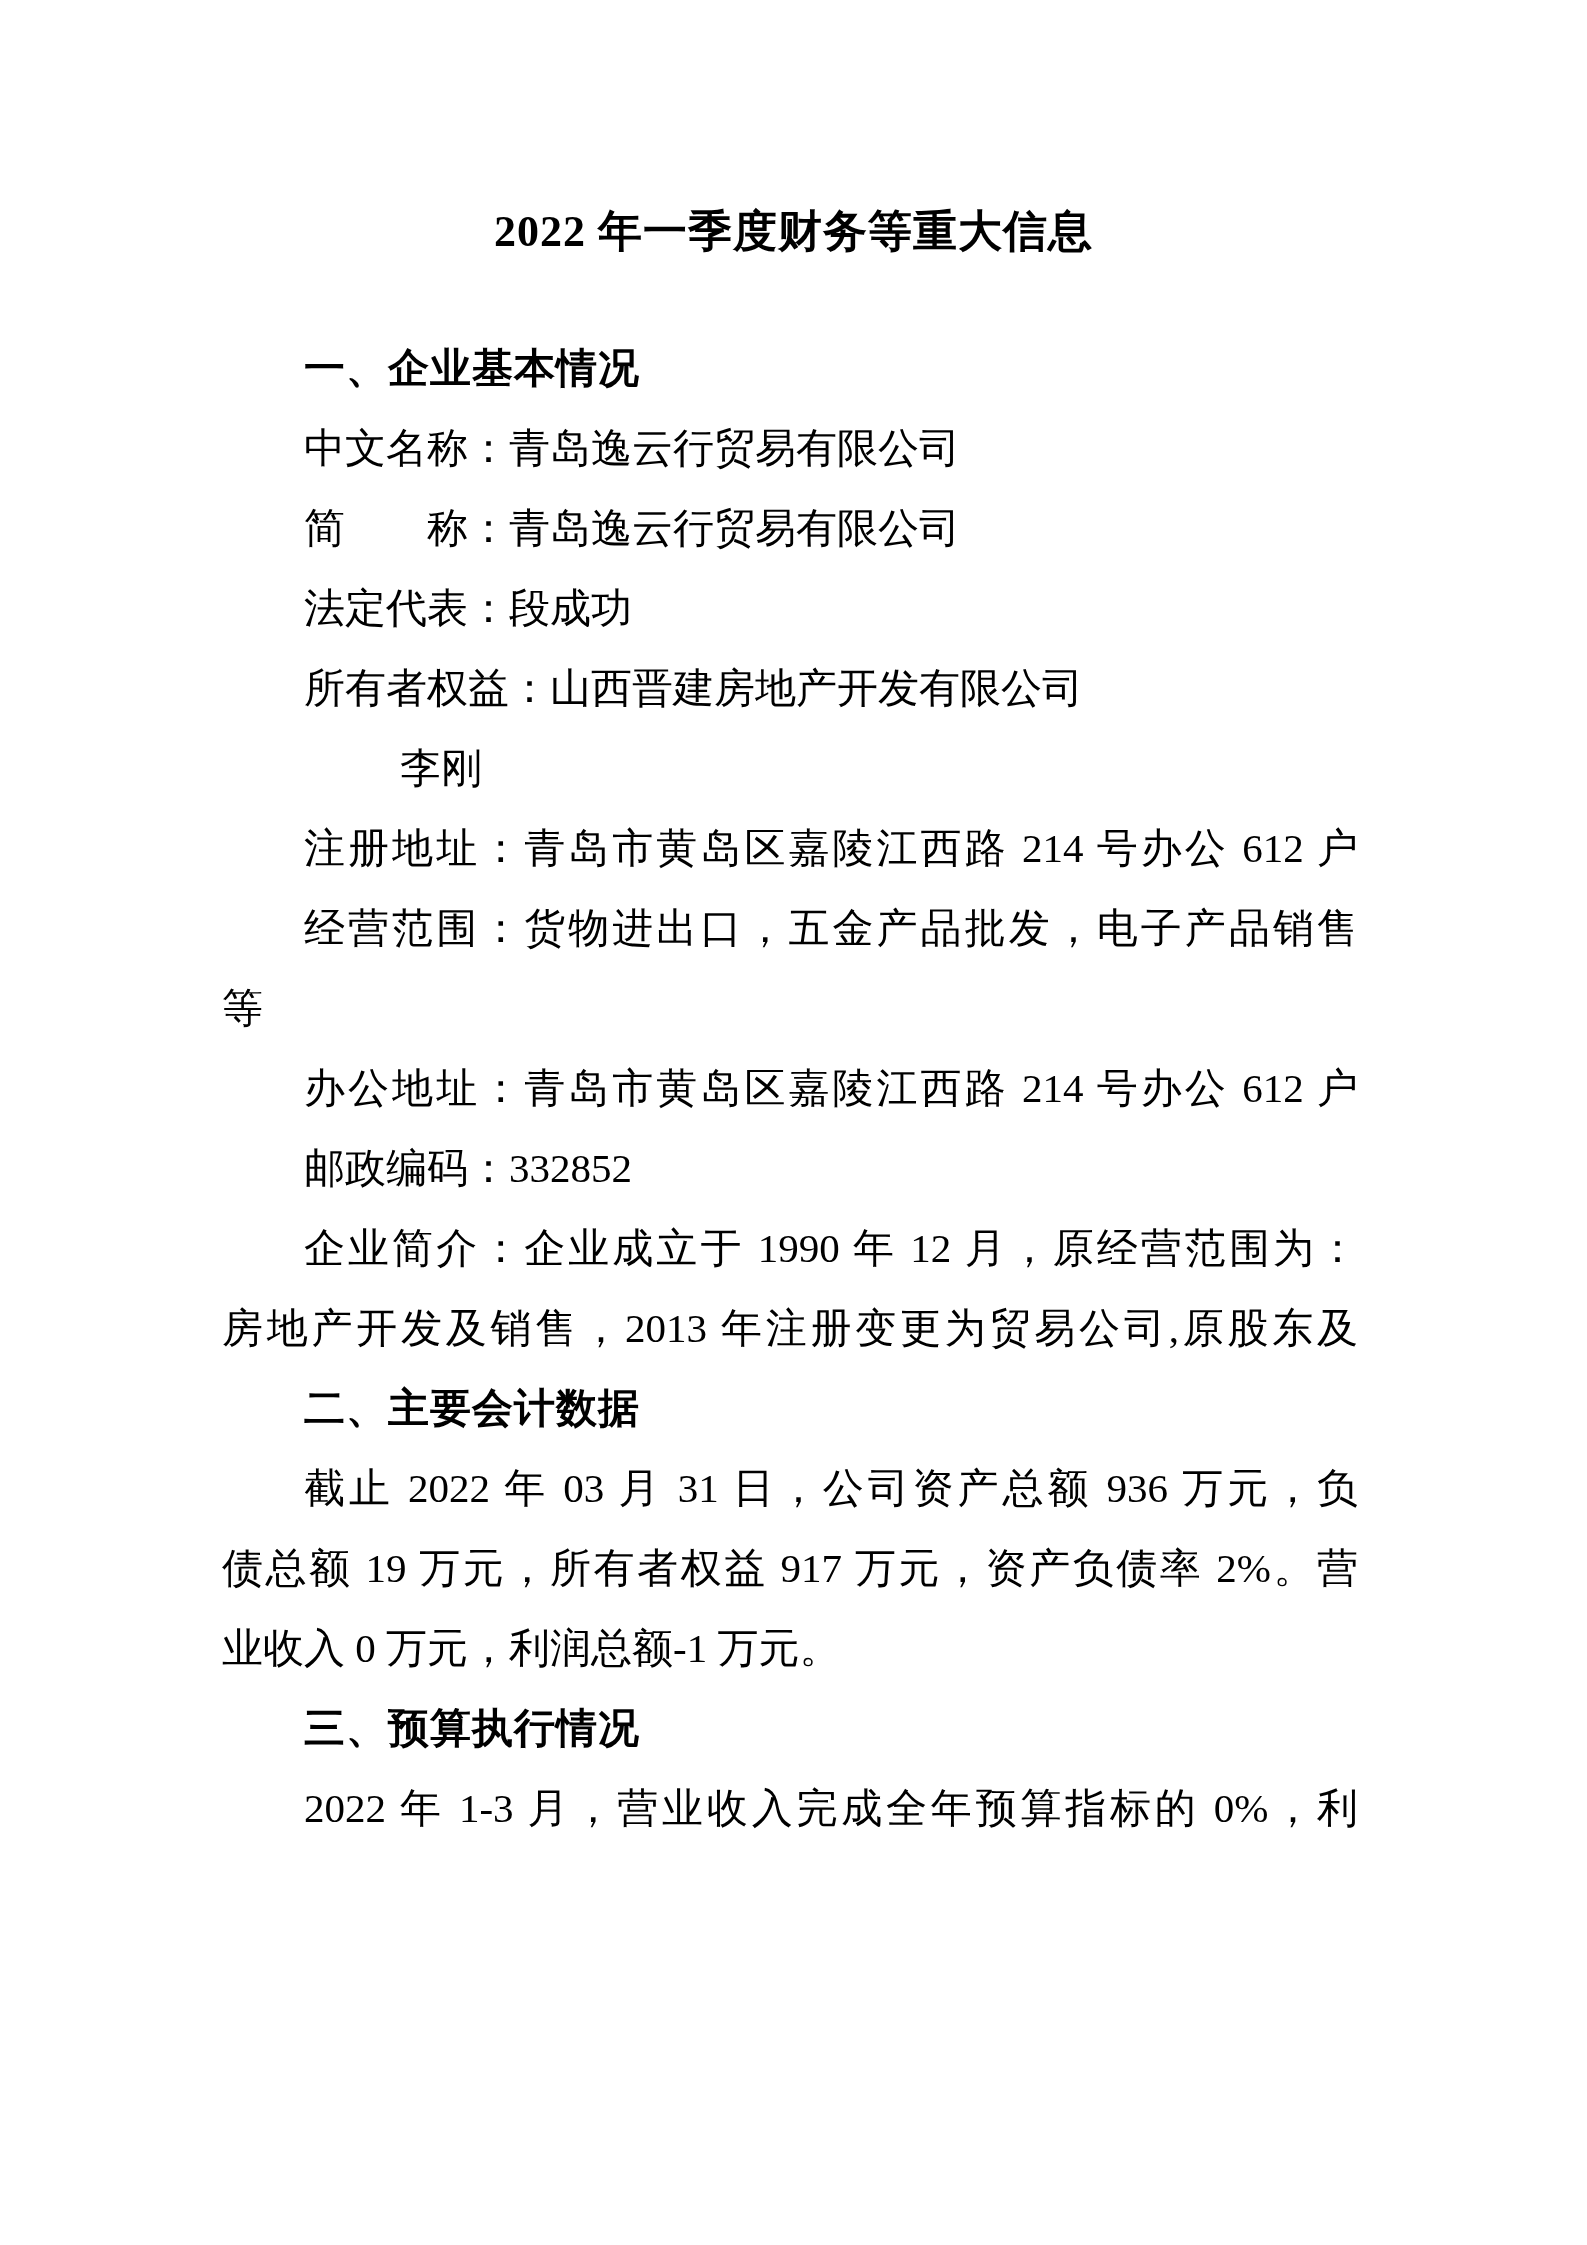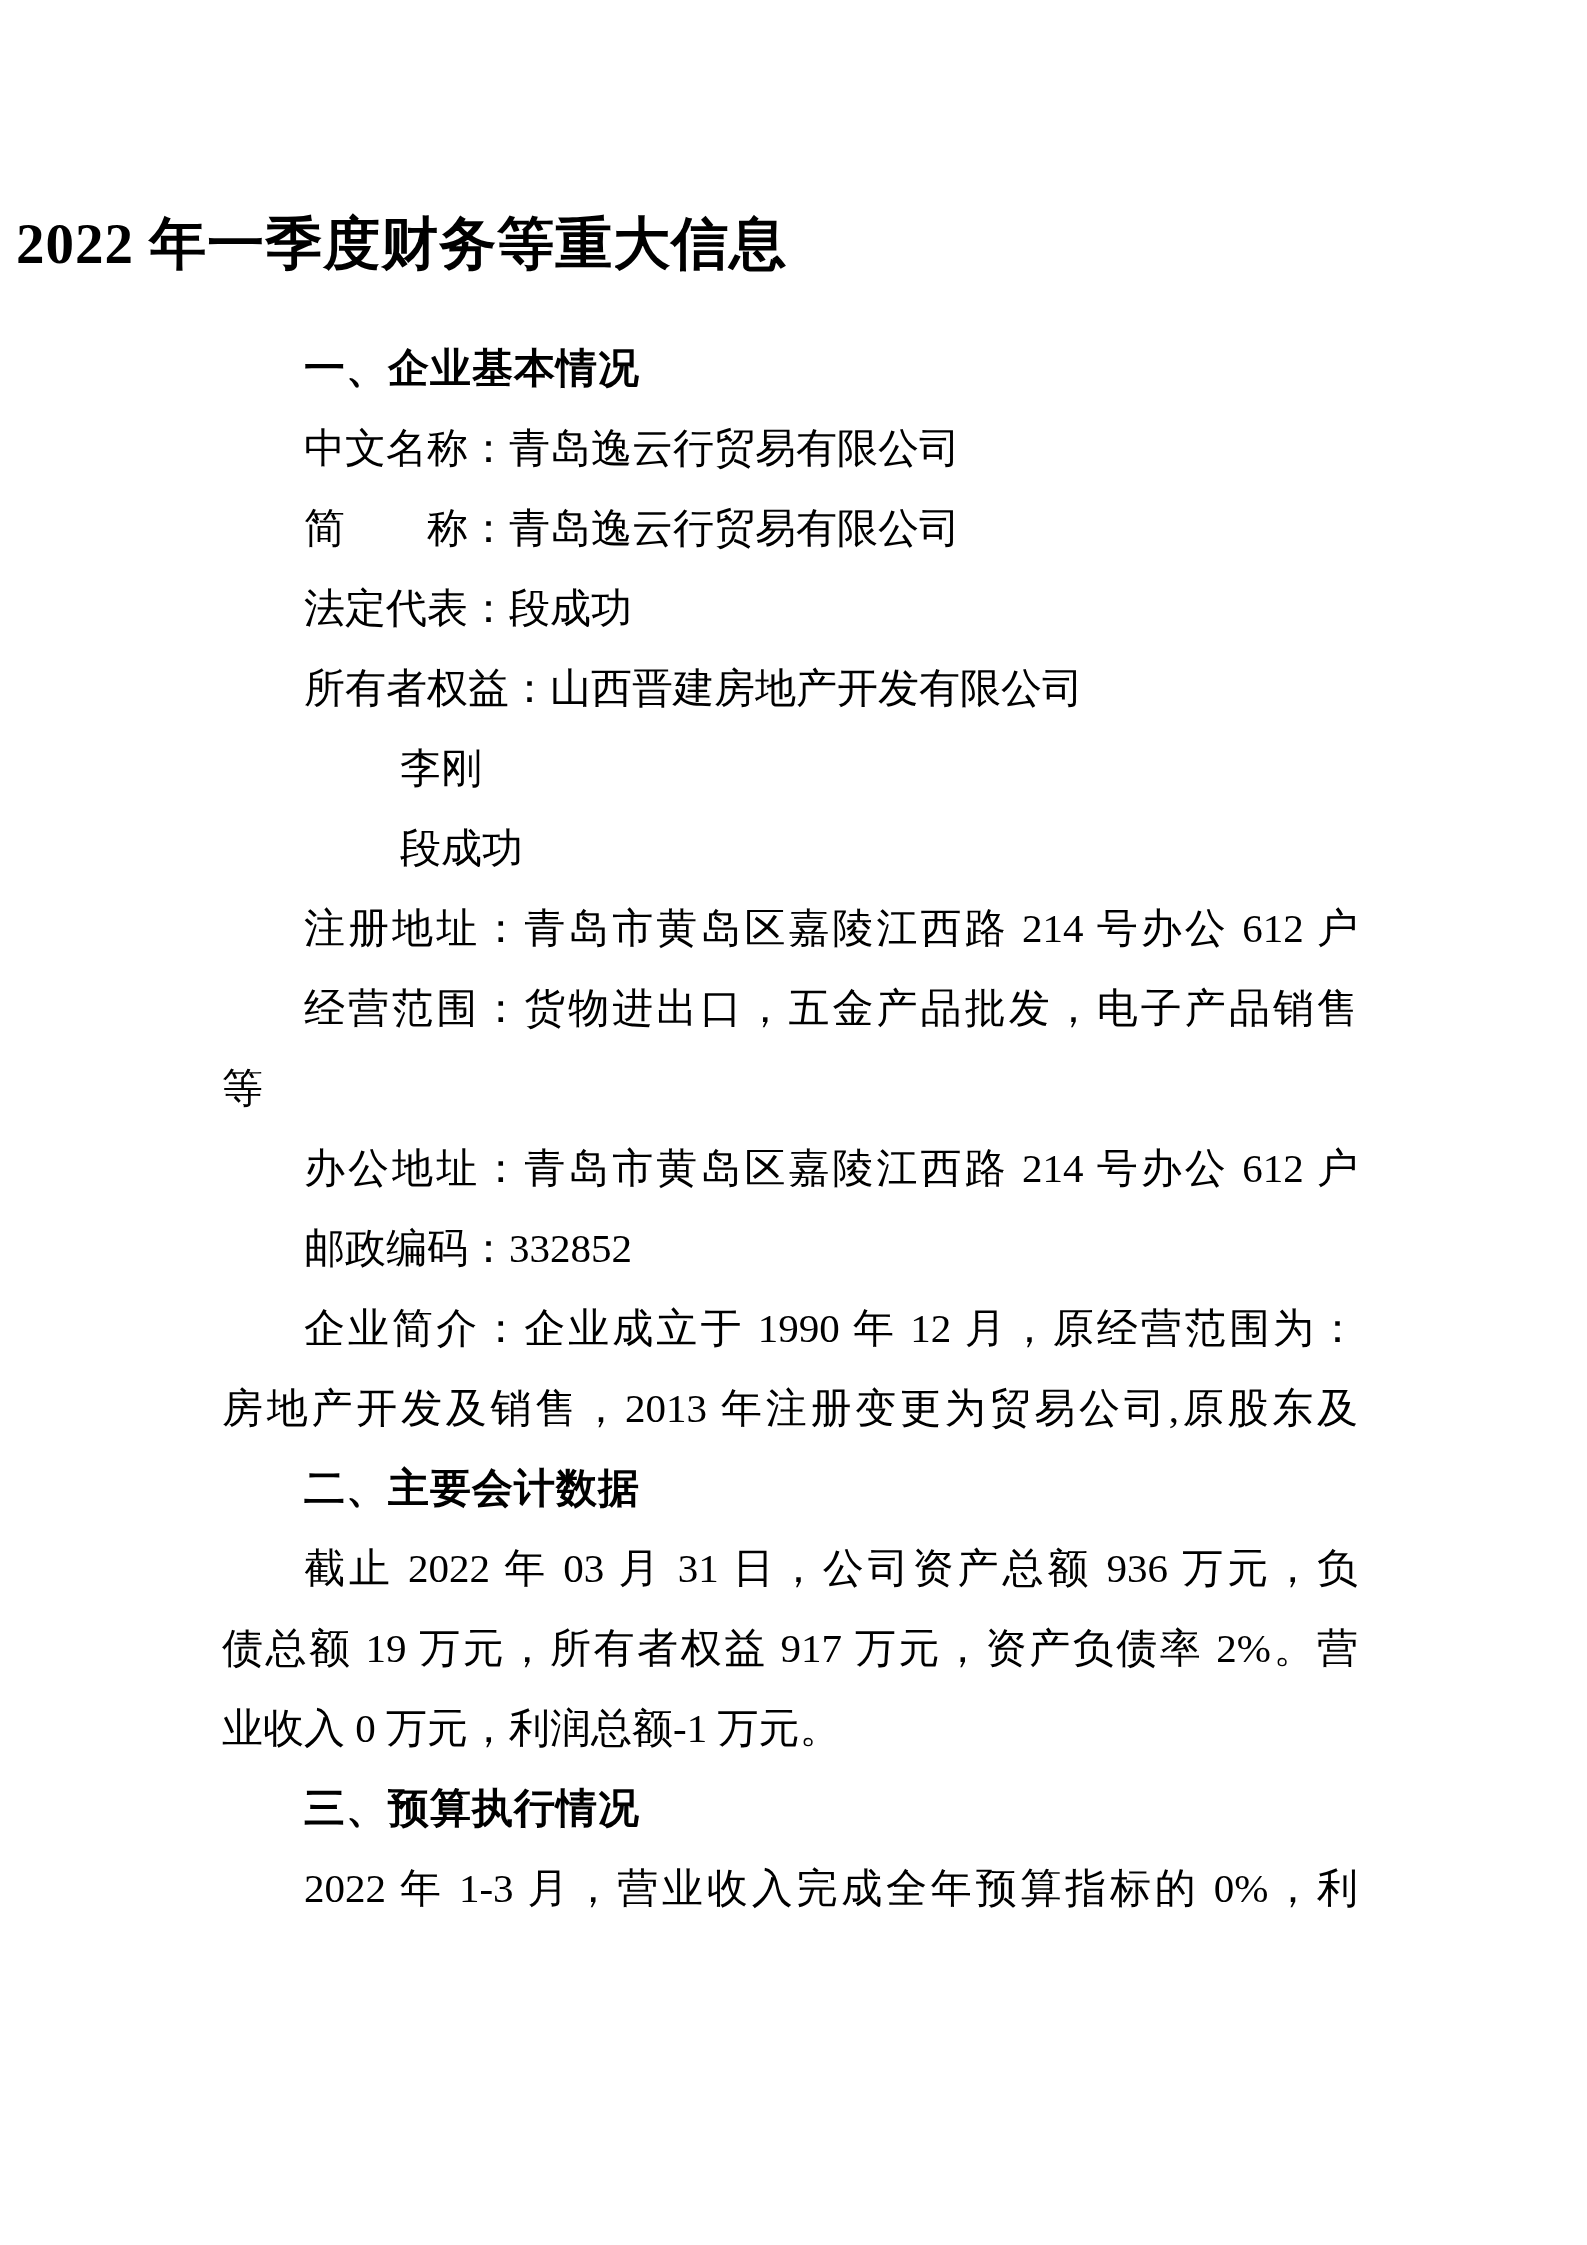--- a/index.html
+++ b/index.html
@@ -13,25 +13,25 @@
     height: 2245px;
     background: #ffffff;
     overflow: hidden;
     color: #000000;
   }
   .doc-title {
     position: absolute;
     left: 0;
     right: 0;
     top: 196px;
-    margin: 16px;
-    text-align: left;
+    margin: 4px;
+    text-align: center;
     font-family: "Liberation Serif", "DejaVu Serif", serif;
     font-weight: 700;
-    font-size: 57px;
+    font-size: 44px;
     line-height: 64px;
     letter-spacing: 1px;
     white-space: pre;
   }
   .doc-body {
     position: absolute;
     left: 222px;
     top: 328px;
     width: 1136px;
     font-family: "Liberation Serif", "DejaVu Serif", serif;
@@ -69,21 +69,20 @@
   <h1 class="doc-title">2022 年一季度财务等重大信息</h1>
 
   <div class="doc-body">
 
     <div class="line h ind">一、企业基本情况</div>
     <div class="line ind">中文名称：青岛逸云行贸易有限公司</div>
     <div class="line ind">简　　称：青岛逸云行贸易有限公司</div>
     <div class="line ind">法定代表：段成功</div>
     <div class="line ind">所有者权益：山西晋建房地产开发有限公司</div>
     <div class="line sh">李刚</div>
-    <div class="line sh">段成功</div>
     <div class="line ind fit">注册地址：青岛市黄岛区嘉陵江西路 214 号办公 612 户</div>
     <div class="line ind fit">经营范围：货物进出口，五金产品批发，电子产品销售</div>
     <div class="line">等</div>
     <div class="line ind fit">办公地址：青岛市黄岛区嘉陵江西路 214 号办公 612 户</div>
     <div class="line ind">邮政编码：332852</div>
     <div class="line ind fit">企业简介：企业成立于 1990 年 12 月，原经营范围为：</div>
     <div class="line fit">房地产开发及销售，2013 年注册变更为贸易公司,原股东及</div>
     <div class="line h ind">二、主要会计数据</div>
     <div class="line ind fit">截止 2022 年 03 月 31 日，公司资产总额 936 万元，负</div>
     <div class="line fit">债总额 19 万元，所有者权益 917 万元，资产负债率 2%。营</div>

